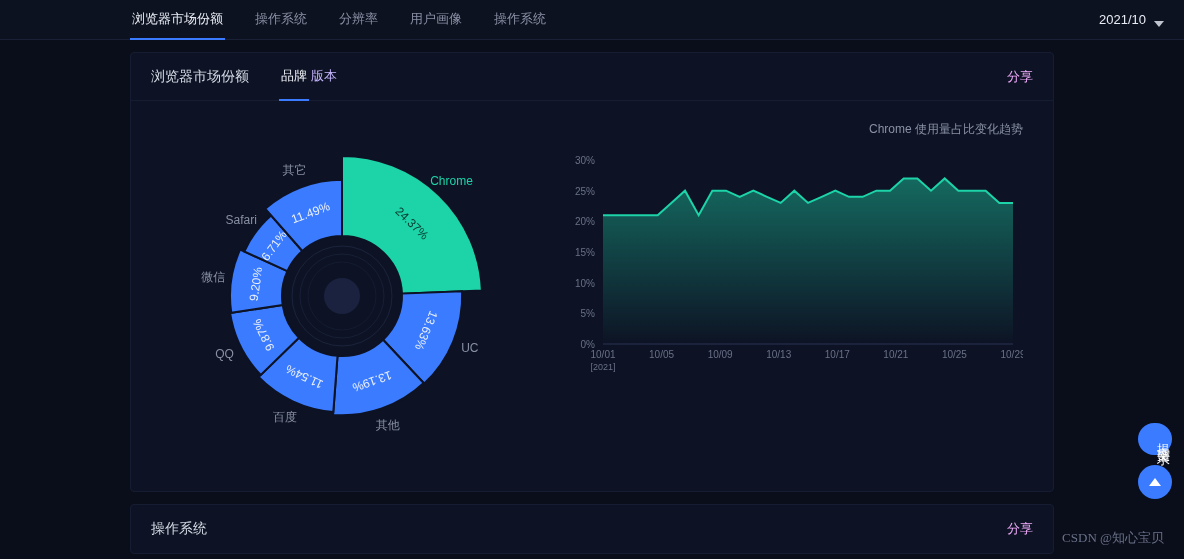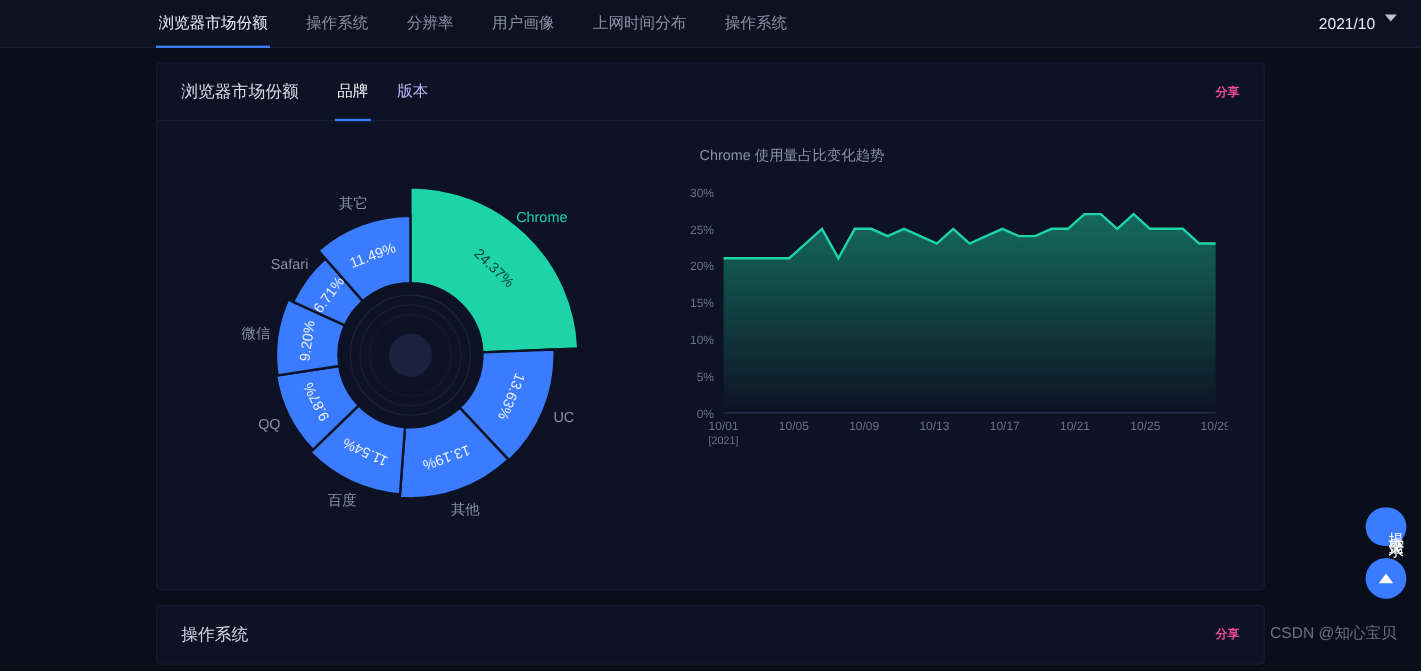--- a/index.html
+++ b/index.html
@@ -17,67 +17,66 @@
     height: 40px;
     padding: 0 20px 0 130px;
     background: #0d1220;
     border-bottom: 1px solid #1a2035;
     font-size: 13px;
   }
   .topnav .tabs { display: flex; gap: 28px; }
   .topnav .tab { color: #8a90a5; cursor: pointer; padding: 10px 2px; }
   .topnav .tab.active { color: #e8ecf5; border-bottom: 2px solid #3a7bff; }
   .topnav .spacer { flex: 1; }
-  .topnav .date-picker { color: #e8ecf5; cursor: pointer; display: flex; align-items: flex-start; gap: 8px; }
+  .topnav .date-picker { color: #e8ecf5; cursor: pointer; display: flex; align-items: flex-end; gap: 8px; }
   .chev { display:inline-block; width:0;height:0;border-left:5px solid transparent;border-right:5px solid transparent;border-top:6px solid #c0c4d0;}
   
   .panel {
     margin: 12px 130px 0 130px;
     background: #0d1324;
     border: 1px solid #161d33;
     border-radius: 4px;
   }
   .panel-header {
     display: flex; align-items: center;
     height: 48px;
     padding: 0 20px;
     border-bottom: 1px solid #161d33;
     font-size: 14px;
   }
   .panel-header .title { color: #d6dae6; font-size: 14px; margin-right: 30px; }
-  .panel-header .subtabs { display: flex; gap: 20px; }
+  .panel-header .subtabs { display: flex; }
   .panel-header .subtab { color: #c4b5fd; cursor: pointer; padding: 14px 2px; font-size: 13px; }
   .panel-header .subtab.active { color: #f0f2f8; border-bottom: 2px solid #3a7bff; }
   .panel-header .spacer { flex: 1; }
-  .panel-header .share { color: #ec4899; cursor: pointer; font-size: 10px; font-weight: bold; }
+  .panel-header .share { color: #f0abfc; cursor: pointer; font-size: 13px; }
   .panel-body { display: flex; height: 390px; }
   .donut-wrap { width: 430px; display: flex; align-items: center; justify-content: center; }
-  .line-wrap { flex: 1; padding: 20px 30px 10px 10px; }
+  .line-wrap { flex: 1; padding: 20px 30px 10px 10px; text-align: right; }
   .line-title { color: #8a90a5; font-size: 12px; margin-bottom: 12px; margin-left: 20px; }
   
   .panel2 { margin: 12px 130px 0 130px; background:#0d1324; border:1px solid #161d33; border-radius:4px; }
   .panel2 .panel-header { border-bottom: none; }
   
   .float-right { position: absolute; right: 12px; bottom: 60px; display: flex; flex-direction: column; gap: 10px; align-items: center; }
   .req-btn { background: #3a7bff; color: #fff; width: 34px; border-radius: 17px; padding: 10px 0; font-size: 13px; text-align: center; cursor: pointer; writing-mode: vertical-rl; letter-spacing: 3px; }
   .up-btn { width: 34px; height: 34px; border-radius: 50%; background: #3a7bff; display:flex;align-items:center;justify-content:center;cursor:pointer; }
   .up-btn .arrow { width:0;height:0;border-left:6px solid transparent;border-right:6px solid transparent;border-bottom:8px solid #fff; }
-  .watermark { position:absolute; right:20px; bottom:22px; color:#6a7088; font-size:13px; }
+  .watermark { position:absolute; right:20px; bottom:12px; color:#6a7088; font-size:13px;font-family:Liberation Serif, serif; }
   svg text { font-family: inherit; }
 </style>
 </head>
 <body>
 
 <div class="topnav">
   <div class="tabs">
     <div class="tab active">浏览器市场份额</div>
     <div class="tab">操作系统</div>
     <div class="tab">分辨率</div>
     <div class="tab">用户画像</div>
-    <div class="tab">上网时间分布</div>
     <div class="tab">操作系统</div>
   </div>
   <div class="spacer"></div>
   <div class="date-picker">
     <span>2021/10</span>
     <span class="chev"></span>
   </div>
 </div>
 
 <div class="panel">

